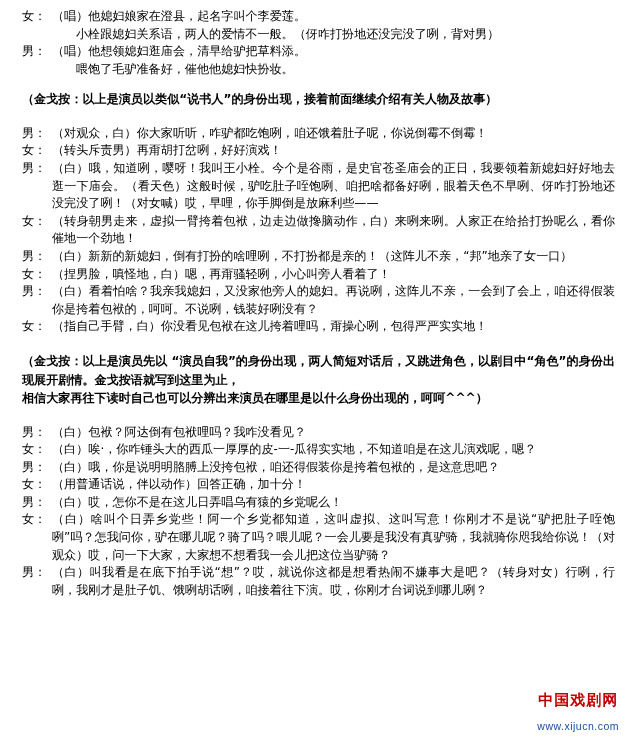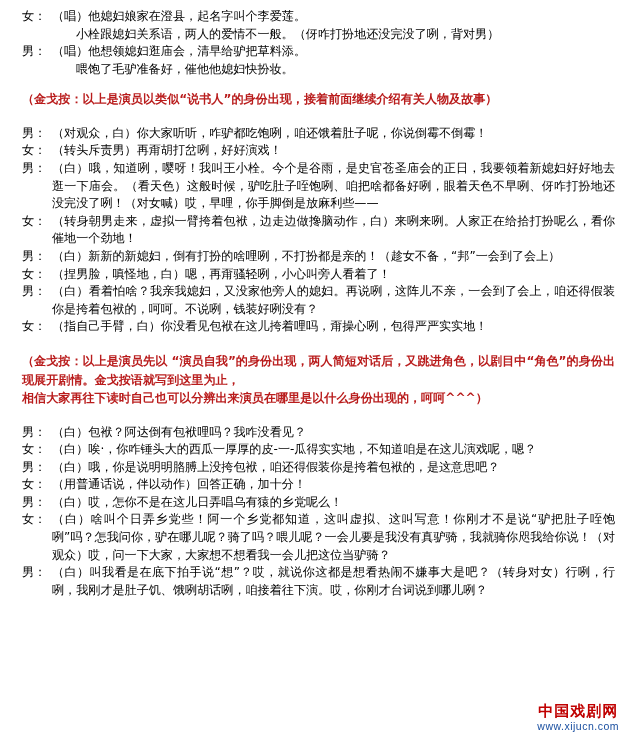--- a/index.html
+++ b/index.html
@@ -43,21 +43,21 @@
     font-size: 12.1px;
     line-height: 17.6px;
     padding-left: 30px;
     text-indent: 24px;
     text-align: justify;
   }
   .note {
     font-size: 12.1px;
     line-height: 18.5px;
     font-weight: bold;
-    color: #b91c1c;
+    color: #000000;
     text-align: justify;
     text-justify: inter-ideograph;
     margin: 5px 0 5px 0;
   }
   .note .sub {
     display: block;
   }
   .gap-sm { height: 7px; }
   .gap-md { height: 11px; }
 
@@ -73,21 +73,21 @@
     font-weight: bold;
     color: #c00000;
     letter-spacing: 1px;
     font-family: "DejaVu Sans", "Liberation Sans", sans-serif;
   }
   .wm-sub {
     font-size: 10.5px;
     color: #1a4fa0;
     font-family: "Liberation Sans", sans-serif;
     letter-spacing: 0.5px;
-    margin-top: 1px;
+    margin-top: 12px;
   }
 </style>
 </head>
 <body>
 
 <div class="page">
 
   <div class="line">
     <span class="spk">女：</span>
     <span class="txt">（唱）他媳妇娘家在澄县，起名字叫个李爱莲。</span>
@@ -120,21 +120,21 @@
   <div class="line">
     <span class="spk">男：</span>
     <span class="txt">（白）哦，知道咧，嘤呀！我叫王小栓。今个是谷雨，是史官苍圣庙会的正日，我要领着新媳妇好好地去逛一下庙会。（看天色）这般时候，驴吃肚子咥饱咧、咱把啥都备好咧，眼着天色不早咧、伢咋打扮地还没完没了咧！（对女喊）哎，早哩，你手脚倒是放麻利些——</span>
   </div>
   <div class="line">
     <span class="spk">女：</span>
     <span class="txt">（转身朝男走来，虚拟一臂挎着包袱，边走边做搀脑动作，白）来咧来咧。人家正在给拾打扮呢么，看你催地一个劲地！</span>
   </div>
   <div class="line">
     <span class="spk">男：</span>
-    <span class="txt">（白）新新的新媳妇，倒有打扮的啥哩咧，不打扮都是亲的！（趁女不备，“邦”一会到了会上）</span>
+    <span class="txt">（白）新新的新媳妇，倒有打扮的啥哩咧，不打扮都是亲的！（这阵儿不亲，“邦”地亲了女一口）</span>
   </div>
   <div class="line">
     <span class="spk">女：</span>
     <span class="txt">（捏男脸，嗔怪地，白）嗯，再甭骚轻咧，小心叫旁人看着了！</span>
   </div>
   <div class="line">
     <span class="spk">男：</span>
     <span class="txt">（白）看着怕啥？我亲我媳妇，又没家他旁人的媳妇。再说咧，这阵儿不亲，一会到了会上，咱还得假装你是挎着包袱的，呵呵。不说咧，钱装好咧没有？</span>
   </div>
   <div class="line">

